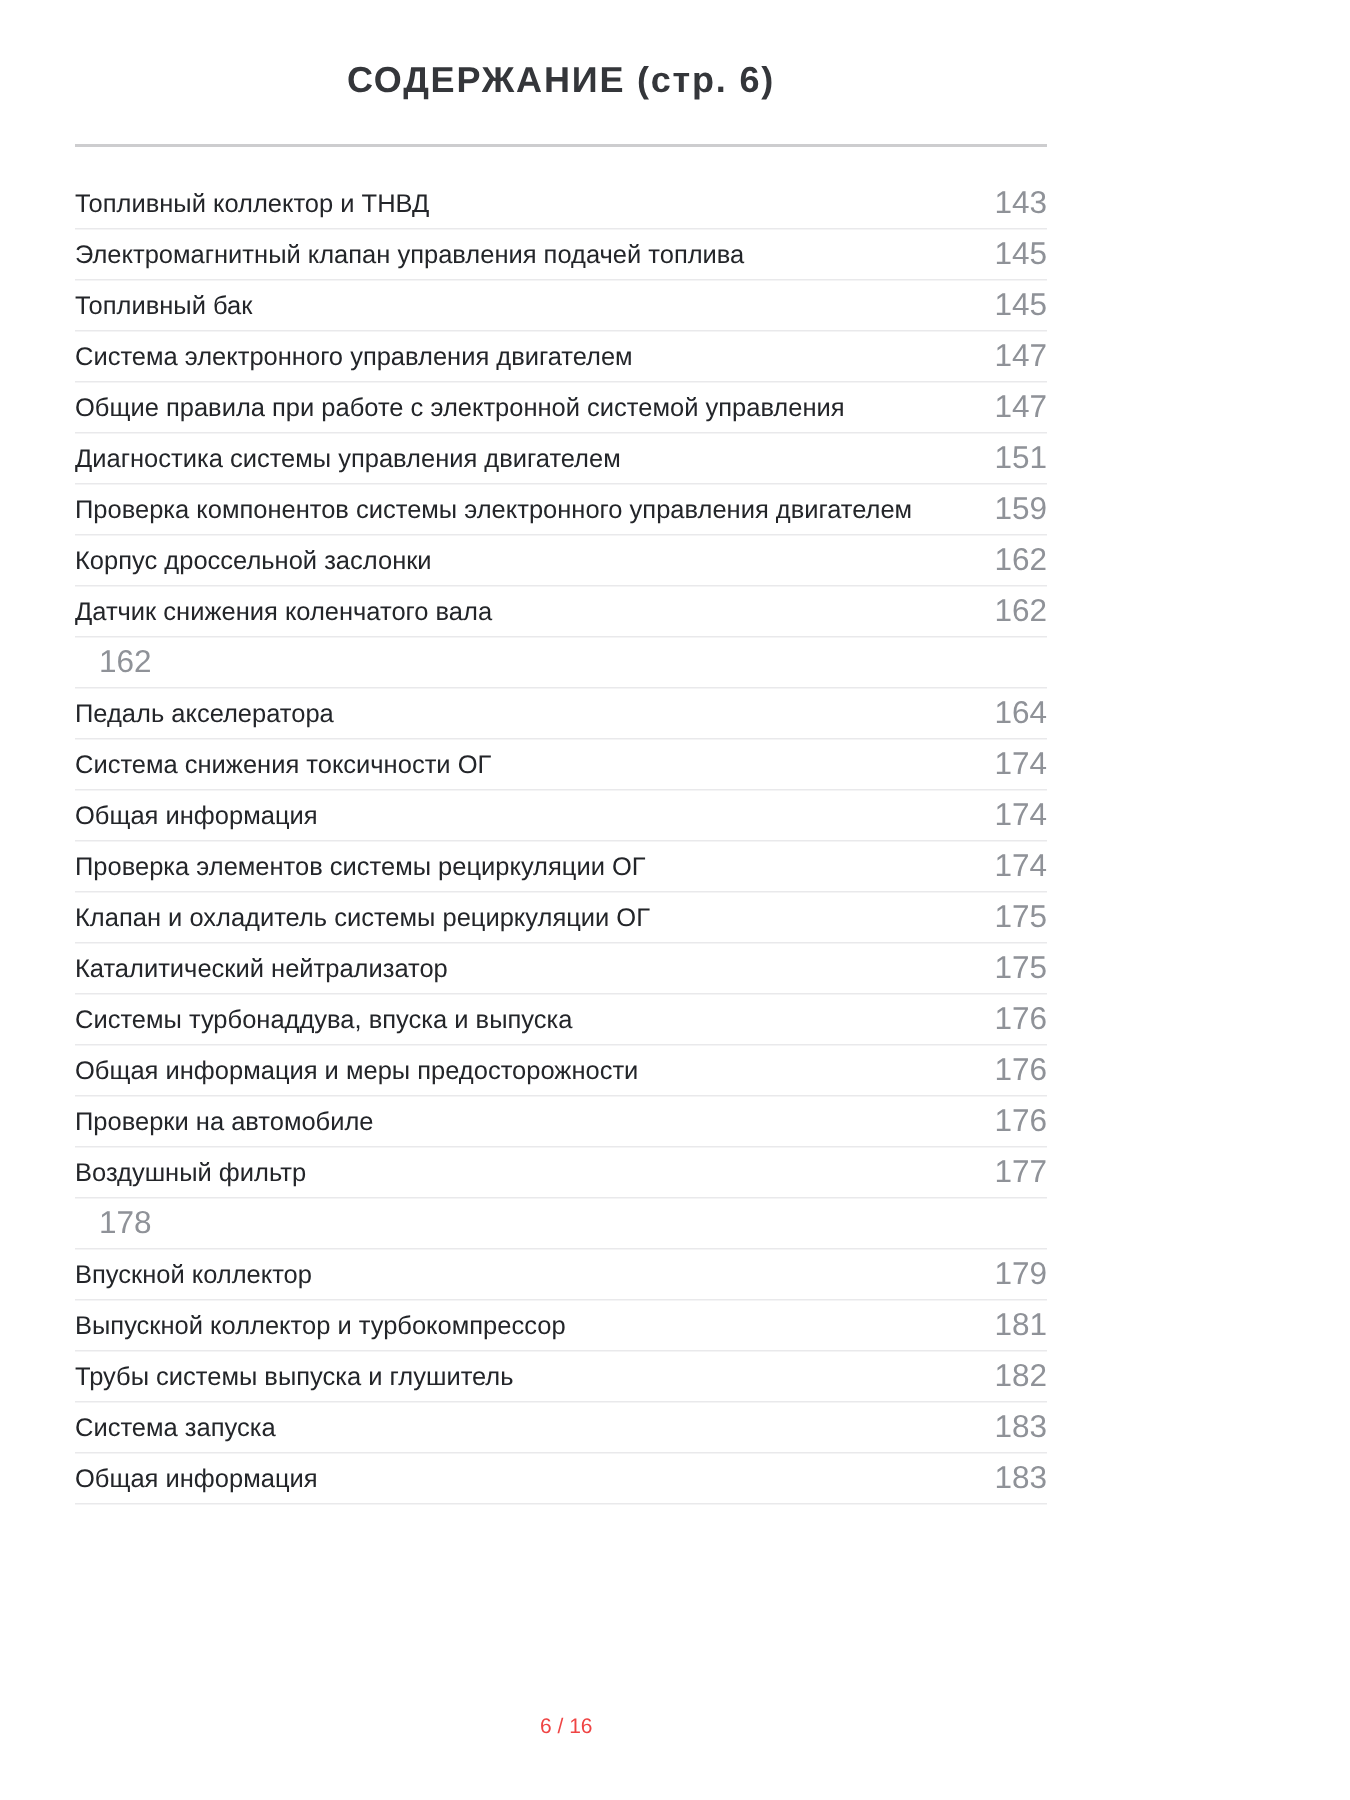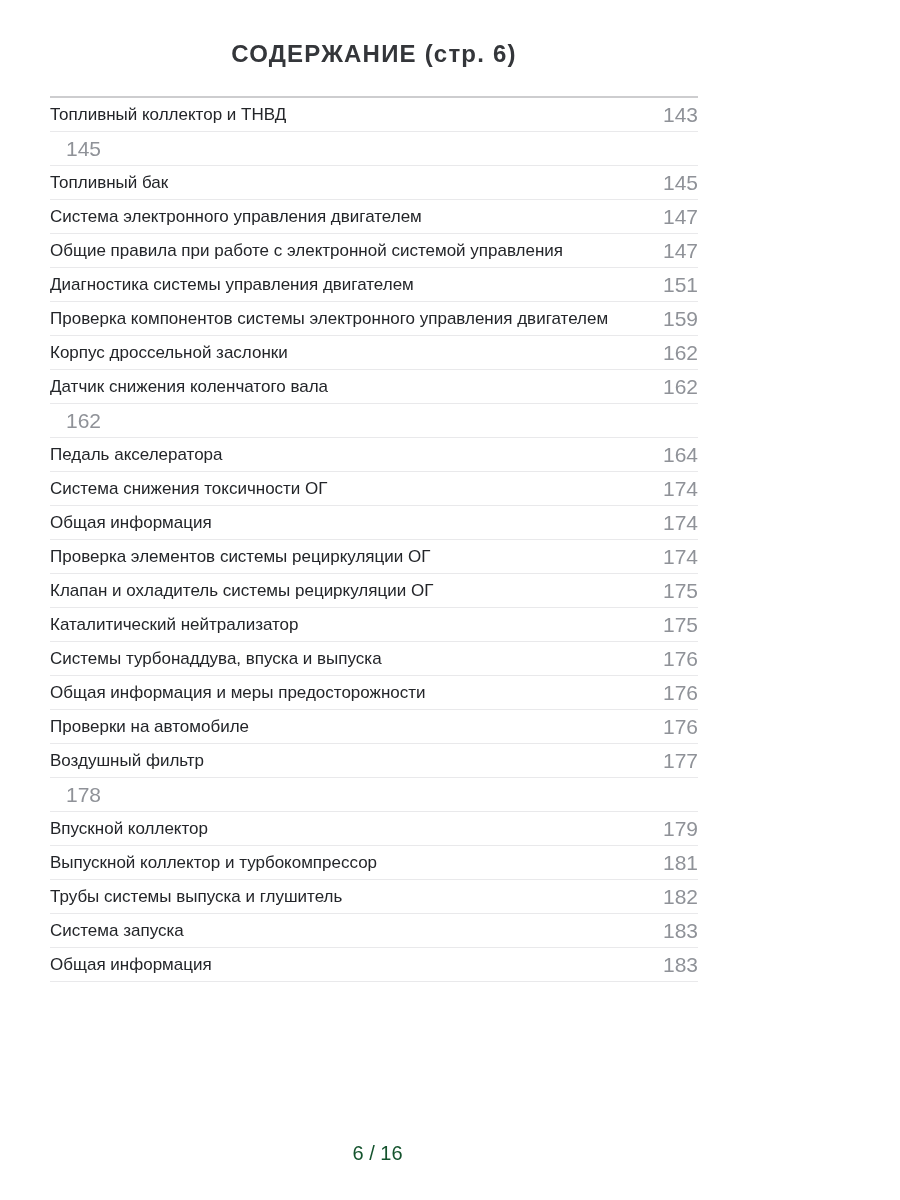--- a/index.html
+++ b/index.html
@@ -23,21 +23,21 @@
     letter-spacing: 1.2px;
     color: #34363a;
     padding-top: 40px;
     line-height: 28px;
   }
   .title-rule {
     height: 2px;
     background: #cdcdcf;
     margin-top: 28px;
   }
-  .toc { }
+  .toc { margin-top: 21px; }
   .toc-row {
     display: flex;
     justify-content: space-between;
     align-items: center;
     height: 34px;
     border-bottom: 1px solid #e9e9eb;
   }
   .toc-label {
     font-size: 17px;
     color: #232529;
@@ -48,37 +48,38 @@
     color: #8f9298;
     padding-left: 16px;
     white-space: nowrap;
   }
   .page-footer {
     position: absolute;
     left: 7px;
     right: 0;
     top: 1142px;
     text-align: center;
-    font-size: 20px;
-    color: #14532d;
+    font-size: 14px;
+    color: #ef4444;
   }
 </style>
 </head>
 <body>
 
 <div class="page">
   <h1 class="page-title">СОДЕРЖАНИЕ (стр. 6)</h1>
   <div class="title-rule"></div>
   <div class="toc" id="toc-list">
   <div class="toc-row">
     <span class="toc-label">Топливный коллектор и ТНВД</span>
     <span class="toc-page">143</span>
   </div>
 
   <div class="toc-row">
+    <span class="toc-label">Электромагнитный клапан управления подачей топлива</span>
     <span class="toc-page">145</span>
   </div>
 
   <div class="toc-row">
     <span class="toc-label">Топливный бак</span>
     <span class="toc-page">145</span>
   </div>
 
   <div class="toc-row">
     <span class="toc-label">Система электронного управления двигателем</span>

